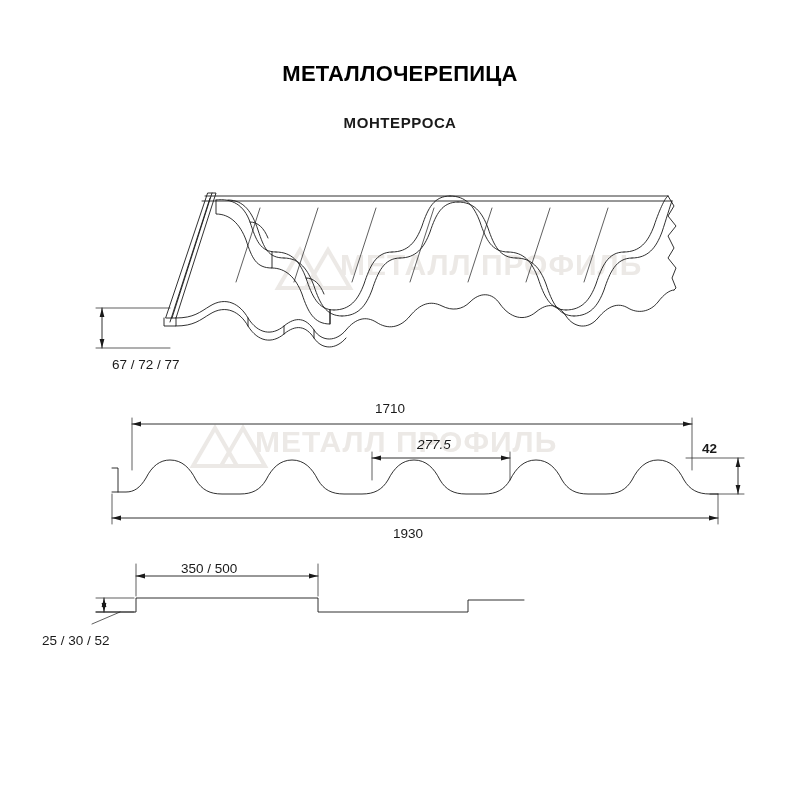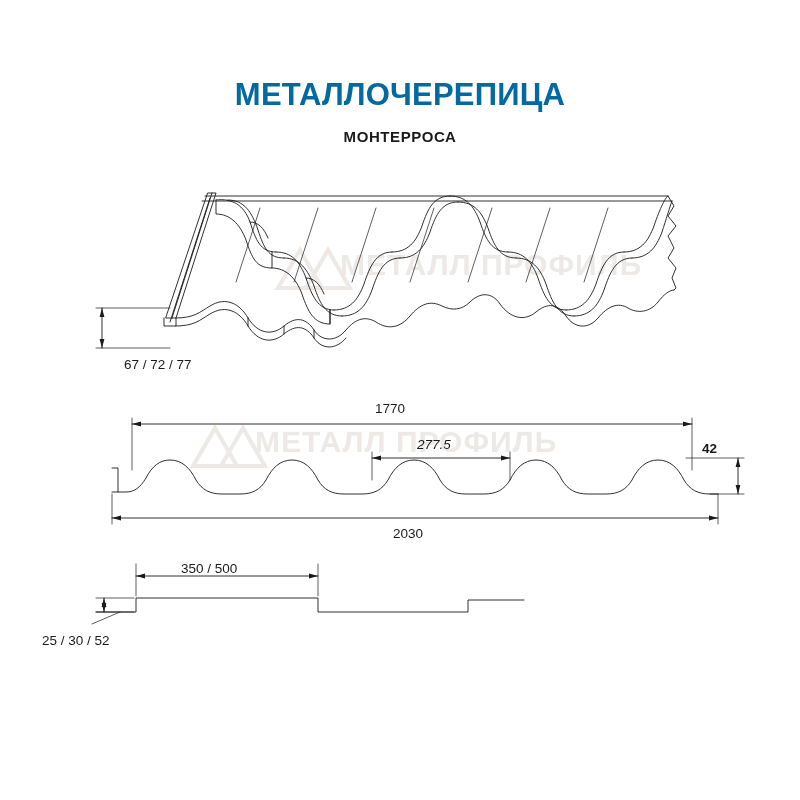--- a/index.html
+++ b/index.html
@@ -23,33 +23,33 @@
   }
   .title-block {
     position: absolute;
     left: 0;
     top: 62px;
     width: 800px;
     text-align: center;
     pointer-events: none;
   }
   .title-main {
-    font-size: 31px;
+    font-size: 22px;
     font-weight: bold;
     letter-spacing: 0.2px;
-    color: #0369a1;
+    color: #000000;
     line-height: 1.1;
-    margin: 16px;
+    margin: 0;
   }
   .title-sub {
     font-size: 15px;
     font-weight: bold;
     letter-spacing: 0.6px;
     color: #1a1a1a;
-    margin-top: 12px;
+    margin-top: 28px;
   }
   .dim-label {
     position: absolute;
     font-size: 13.5px;
     color: #1a1a1a;
     white-space: nowrap;
   }
   .wm {
     position: absolute;
     font-size: 30px;
@@ -205,19 +205,19 @@
       <path d="M136,576 L318,576" marker-start="url(#arrR)" marker-end="url(#arrL)"></path>
 
       <path d="M96,598 L134,598" stroke-width="0.7"></path>
       <path d="M96,612 L134,612" stroke-width="0.7"></path>
       <path d="M104,598 L104,612" marker-start="url(#arrR)" marker-end="url(#arrL)"></path>
       <path d="M92,624 L120,612" stroke-width="0.7"></path>
     </g>
   </g>
 </svg>
 
-<div class="dim-label" style="left:124px; top:357px;">67 / 72 / 77</div>
-<div class="dim-label" style="left:375px; top:401px;">1770</div>
+<div class="dim-label" style="left:112px; top:357px;">67 / 72 / 77</div>
+<div class="dim-label" style="left:375px; top:401px;">1710</div>
 <div class="dim-label" style="left:417px; top:437px;font-style:italic;">277.5</div>
-<div class="dim-label" style="left:393px; top:526px;">2030</div>
+<div class="dim-label" style="left:393px; top:526px;">1930</div>
 <div class="dim-label" style="left:702px; top:441px;font-weight:bold;">42</div>
 <div class="dim-label" style="left:181px; top:561px;">350 / 500</div>
 <div class="dim-label" style="left:42px; top:633px;">25 / 30 / 52</div>
 
 </body></html>

